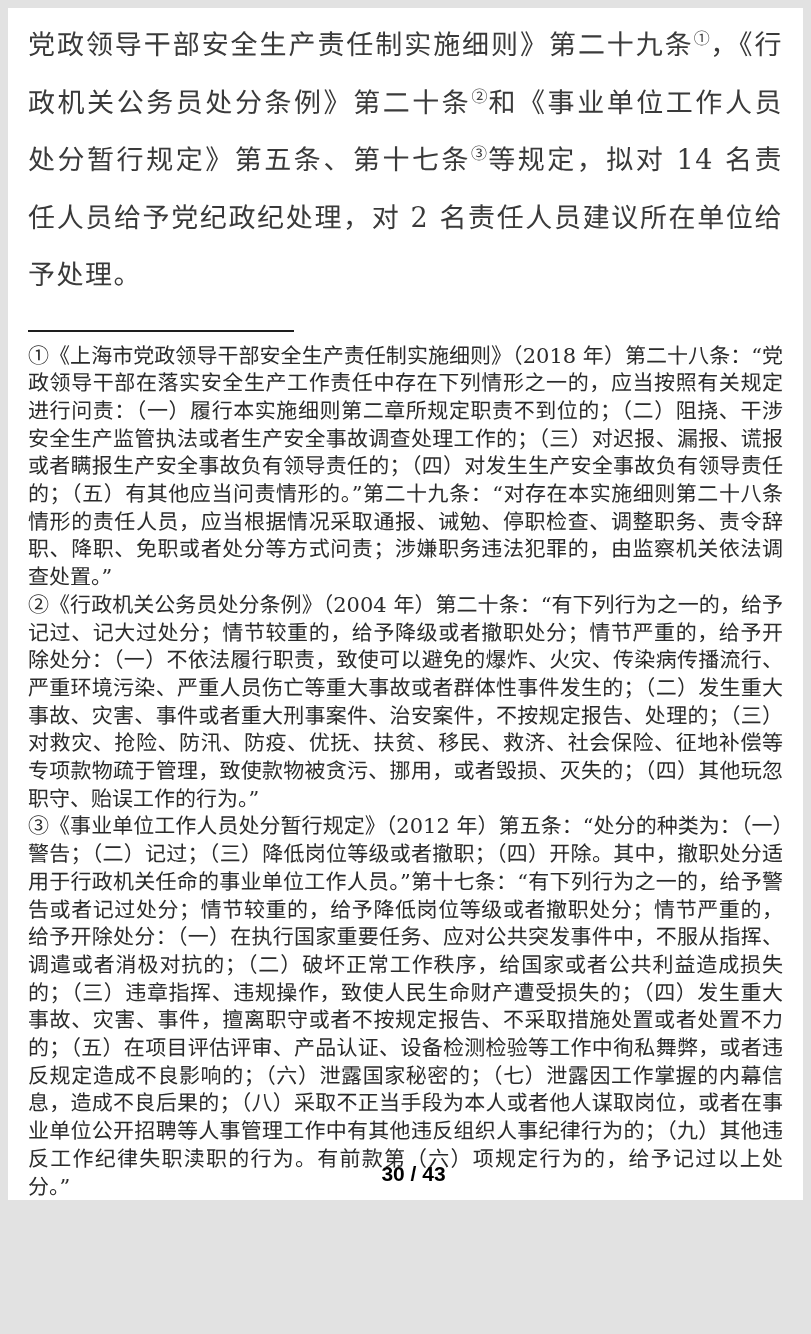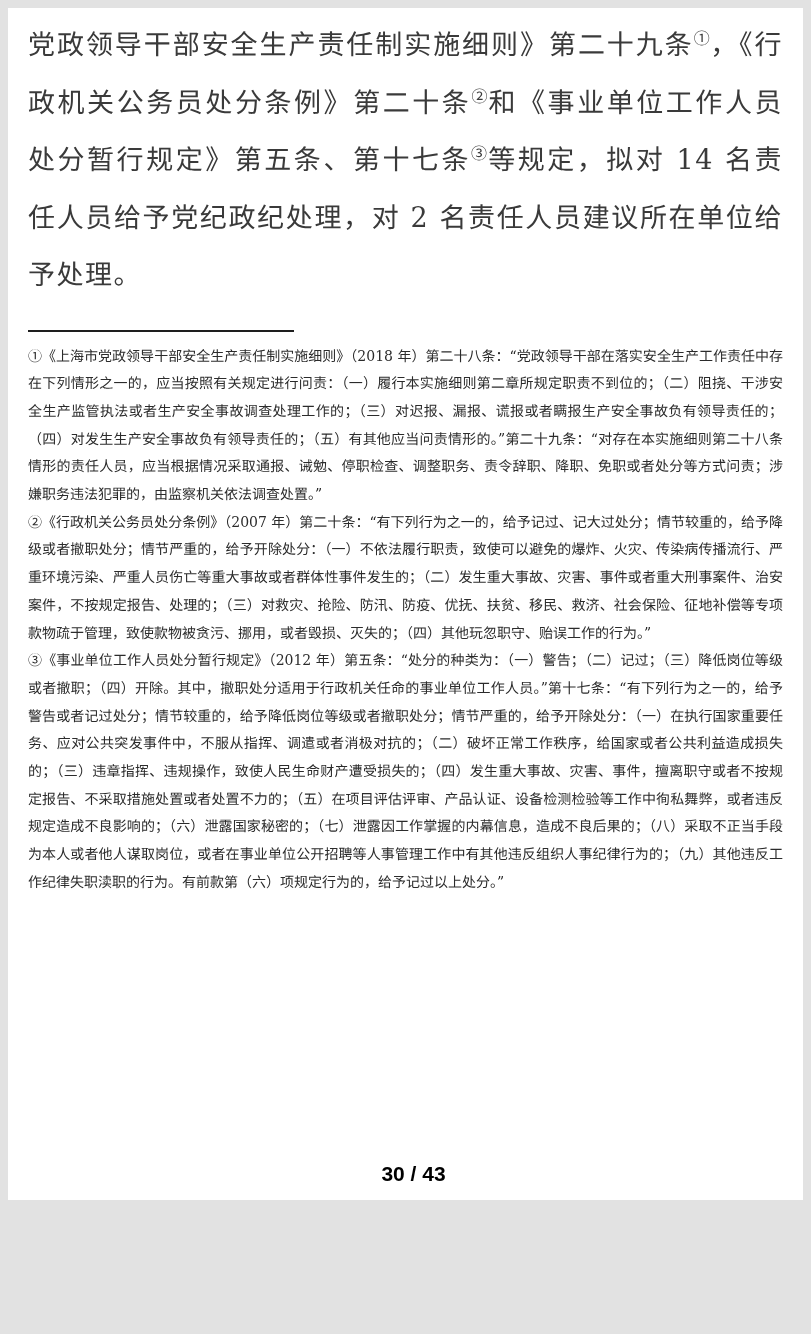--- a/index.html
+++ b/index.html
@@ -35,21 +35,21 @@
 
   
   .footnotes { margin-top: 26px; }
   .footnote-rule {
     width: 266px;
     height: 2px;
     background: #1e1e1e;
     margin-bottom: 11px;
   }
   .footnotes p {
-    font-size: 14px;
+    font-size: 21px;
     line-height: 27.7px;
     text-align: justify;
     color: #2b2b2b;
   }
 
   
   .page-footer {
     position: absolute;
     left: 16px;
     right: 0;
@@ -67,21 +67,21 @@
 <div class="page">
 
   <section class="body-text" id="body-paragraphs">
       <p><span>党政领导干部安全生产责任制实施细则》第二十九条</span><sup>①</sup><span>，《行政机关公务员处分条例》第二十条</span><sup>②</sup><span>和《事业单位工作人员处分暂行规定》第五条、第十七条</span><sup>③</sup><span>等规定，拟对 14 名责任人员给予党纪政纪处理，对 2 名责任人员建议所在单位给予处理。</span></p>
     </section>
 
   <section class="footnotes">
     <div class="footnote-rule"></div>
     <div id="footnote-list">
         <p><span>①</span><span>《上海市党政领导干部安全生产责任制实施细则》（2018 年）第二十八条：“党政领导干部在落实安全生产工作责任中存在下列情形之一的，应当按照有关规定进行问责：（一）履行本实施细则第二章所规定职责不到位的；（二）阻挠、干涉安全生产监管执法或者生产安全事故调查处理工作的；（三）对迟报、漏报、谎报或者瞒报生产安全事故负有领导责任的；（四）对发生生产安全事故负有领导责任的；（五）有其他应当问责情形的。”第二十九条：“对存在本实施细则第二十八条情形的责任人员，应当根据情况采取通报、诫勉、停职检查、调整职务、责令辞职、降职、免职或者处分等方式问责；涉嫌职务违法犯罪的，由监察机关依法调查处置。”</span></p>
-        <p><span>②</span><span>《行政机关公务员处分条例》（2007 年）第二十条：“有下列行为之一的，给予记过、记大过处分；情节较重的，给予降级或者撤职处分；情节严重的，给予开除处分：（一）不依法履行职责，致使可以避免的爆炸、火灾、传染病传播流行、严重环境污染、严重人员伤亡等重大事故或者群体性事件发生的；（二）发生重大事故、灾害、事件或者重大刑事案件、治安案件，不按规定报告、处理的；（三）对救灾、抢险、防汛、防疫、优抚、扶贫、移民、救济、社会保险、征地补偿等专项款物疏于管理，致使款物被贪污、挪用，或者毁损、灭失的；（四）其他玩忽职守、贻误工作的行为。”</span></p>
+        <p><span>②</span><span>《行政机关公务员处分条例》（2004 年）第二十条：“有下列行为之一的，给予记过、记大过处分；情节较重的，给予降级或者撤职处分；情节严重的，给予开除处分：（一）不依法履行职责，致使可以避免的爆炸、火灾、传染病传播流行、严重环境污染、严重人员伤亡等重大事故或者群体性事件发生的；（二）发生重大事故、灾害、事件或者重大刑事案件、治安案件，不按规定报告、处理的；（三）对救灾、抢险、防汛、防疫、优抚、扶贫、移民、救济、社会保险、征地补偿等专项款物疏于管理，致使款物被贪污、挪用，或者毁损、灭失的；（四）其他玩忽职守、贻误工作的行为。”</span></p>
         <p><span>③</span><span>《事业单位工作人员处分暂行规定》（2012 年）第五条：“处分的种类为：（一）警告；（二）记过；（三）降低岗位等级或者撤职；（四）开除。其中，撤职处分适用于行政机关任命的事业单位工作人员。”第十七条：“有下列行为之一的，给予警告或者记过处分；情节较重的，给予降低岗位等级或者撤职处分；情节严重的，给予开除处分：（一）在执行国家重要任务、应对公共突发事件中，不服从指挥、调遣或者消极对抗的；（二）破坏正常工作秩序，给国家或者公共利益造成损失的；（三）违章指挥、违规操作，致使人民生命财产遭受损失的；（四）发生重大事故、灾害、事件，擅离职守或者不按规定报告、不采取措施处置或者处置不力的；（五）在项目评估评审、产品认证、设备检测检验等工作中徇私舞弊，或者违反规定造成不良影响的；（六）泄露国家秘密的；（七）泄露因工作掌握的内幕信息，造成不良后果的；（八）采取不正当手段为本人或者他人谋取岗位，或者在事业单位公开招聘等人事管理工作中有其他违反组织人事纪律行为的；（九）其他违反工作纪律失职渎职的行为。有前款第（六）项规定行为的，给予记过以上处分。”</span></p>
       </div>
   </section>
 
   <footer class="page-footer">
     <span>30 / 43</span>
   </footer>
 
 </div>
 

